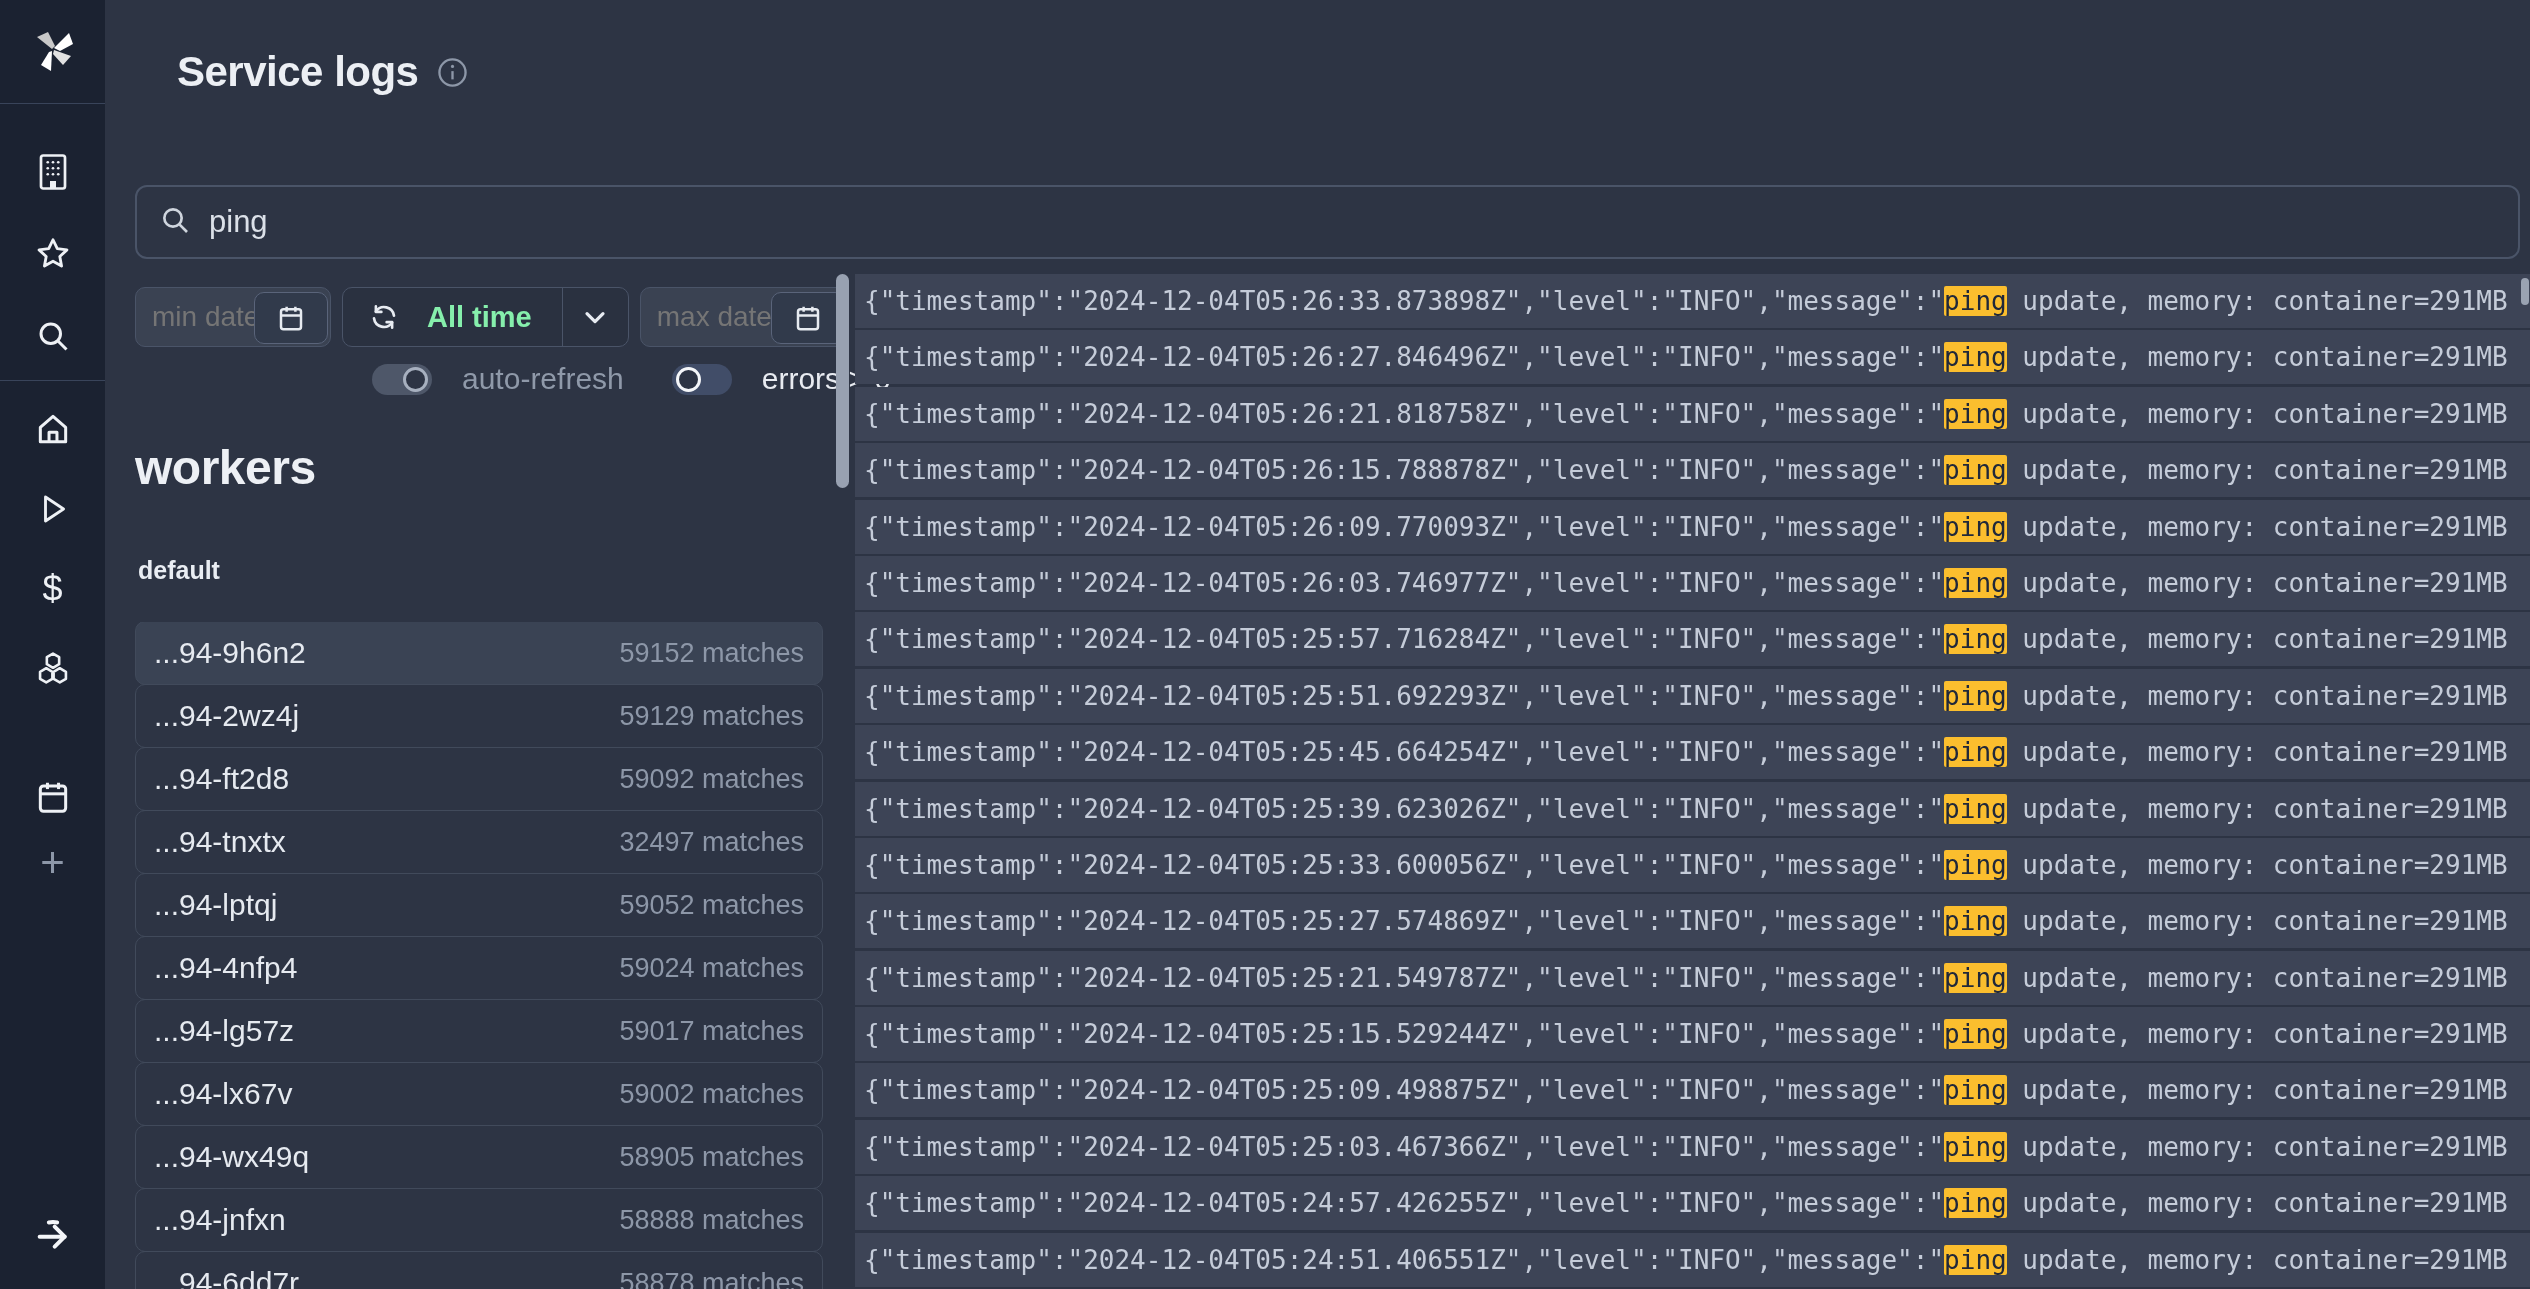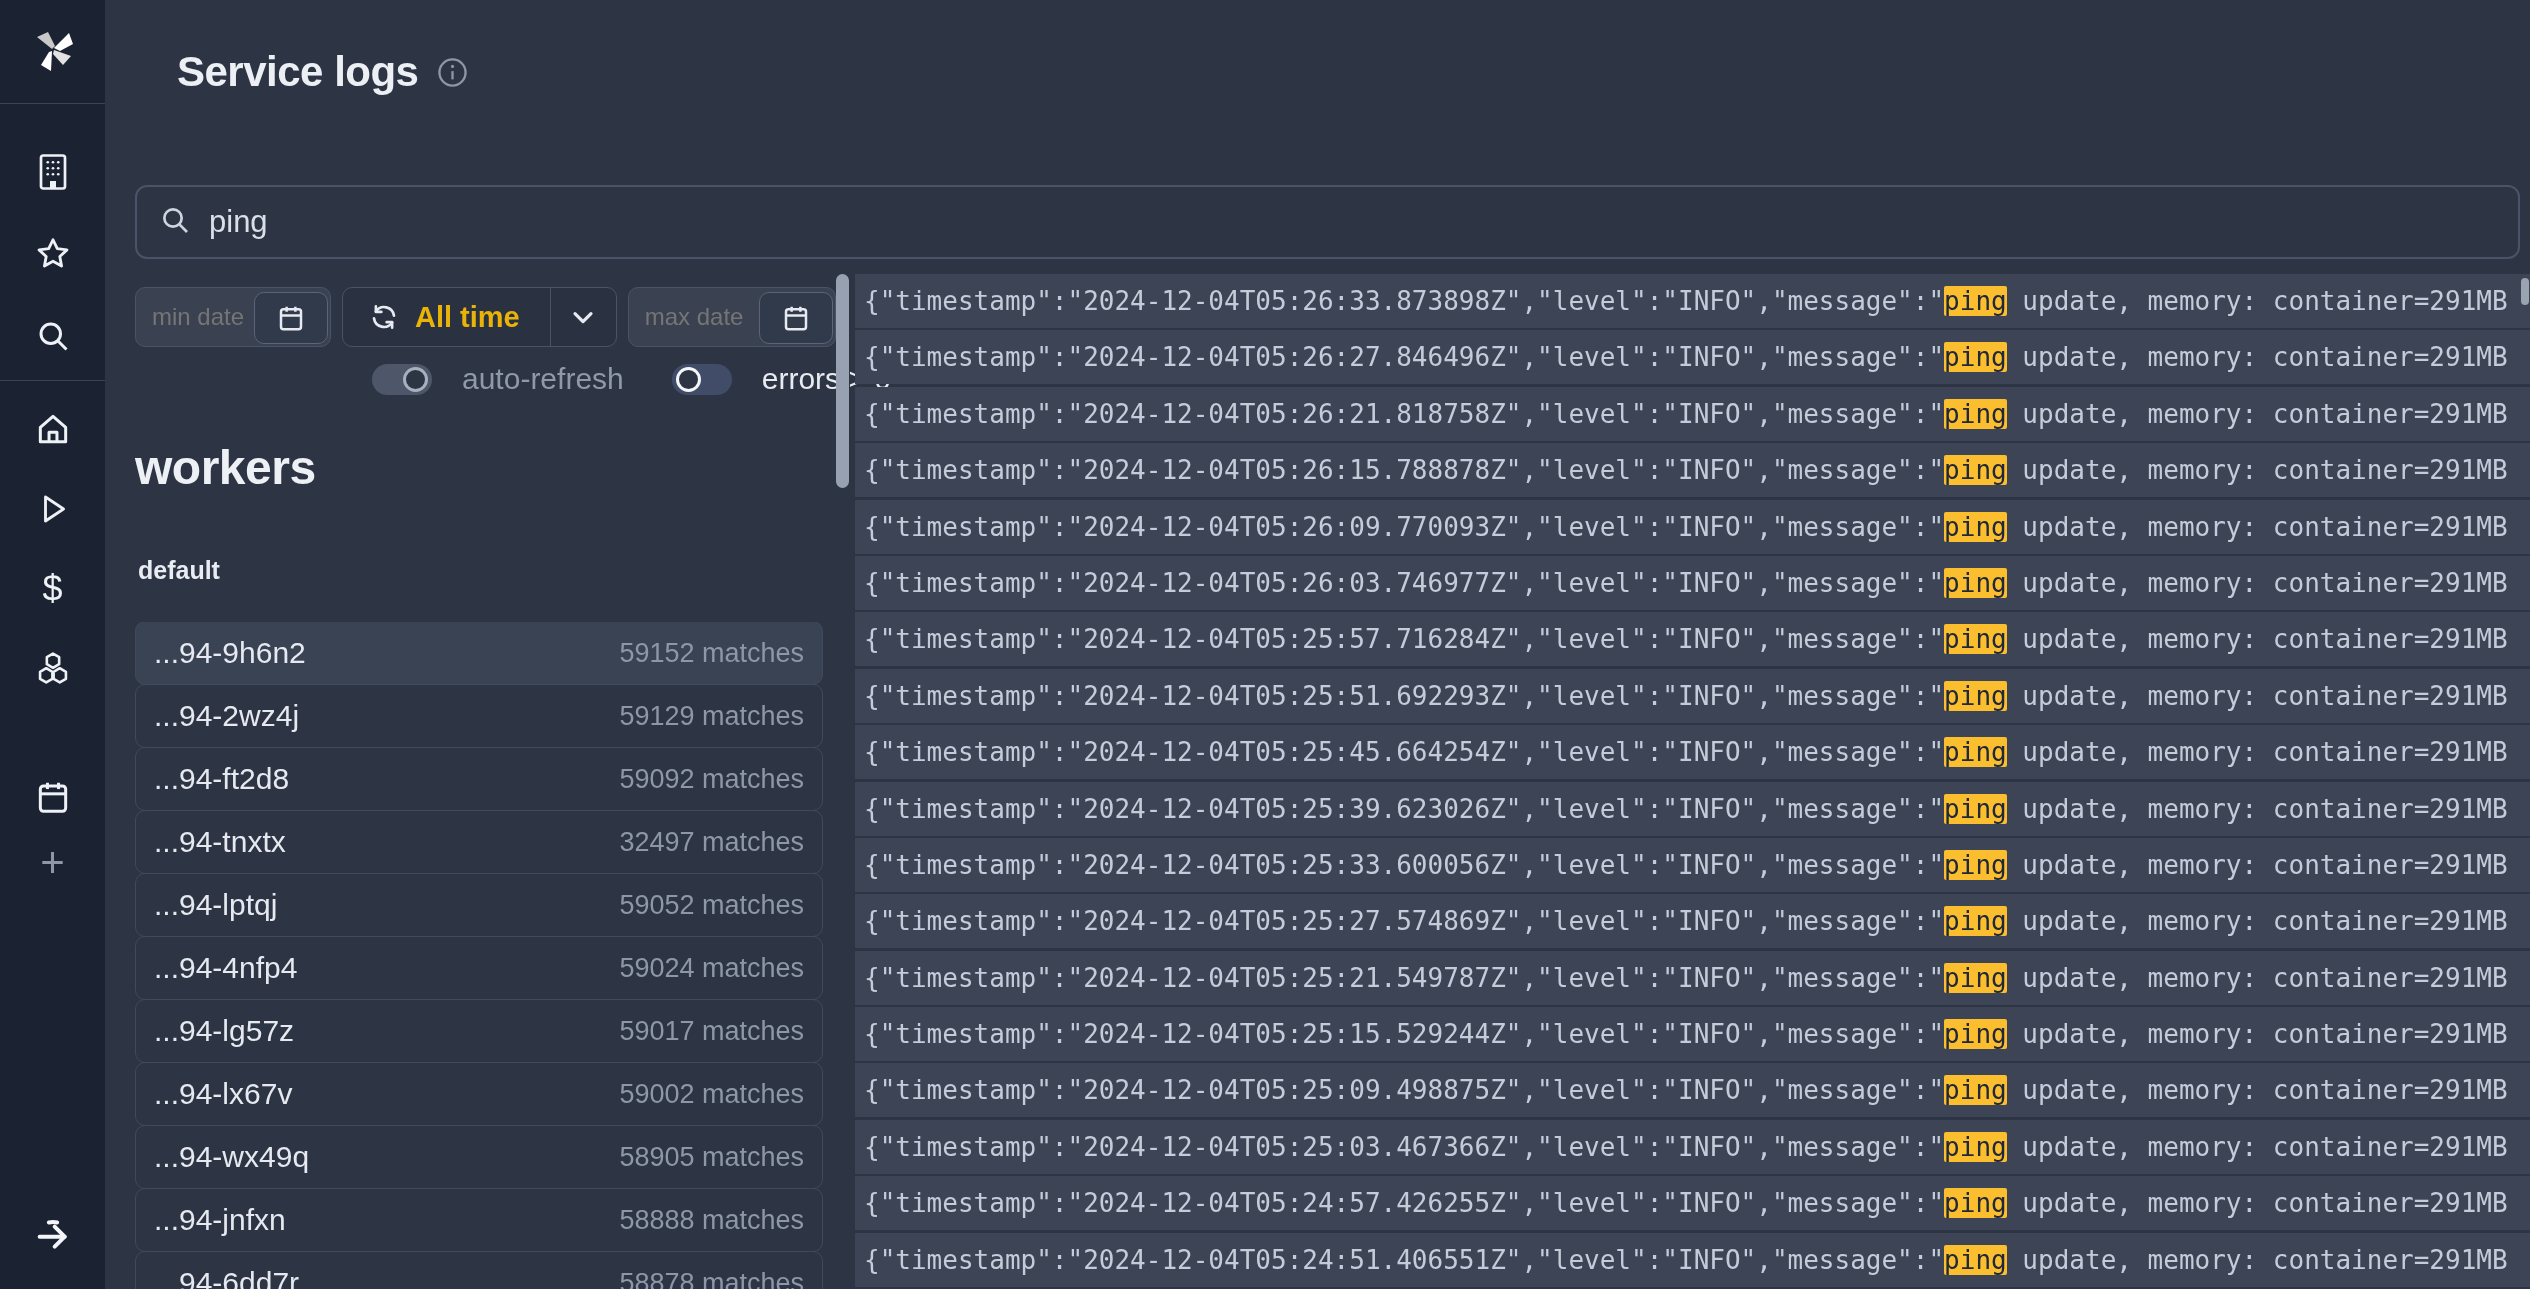--- a/index.html
+++ b/index.html
@@ -42,33 +42,33 @@
 
   
   .filter-row { position:absolute; left:135px; top:287px; height:60px; display:flex; gap:11px; }
   .date-pill {
     position:relative; width:196px; height:60px; background:#3a4252;
     border:1px solid #4a5468; border-radius:10px; display:flex; align-items:center;
     padding-left:16px; overflow:hidden;
   }
   .date-pill input {
     background:transparent; border:none; outline:none; width:120px;
-    font-size:24px; color:#c8cfdb; font-family:"Liberation Sans", sans-serif;
+    font-size:28px; color:#c8cfdb; font-family:"Liberation Sans", sans-serif;
   }
   .cal-btn {
     position:absolute; right:2px; top:4px; width:74px; height:52px;
     background:#313a4b; border:1px solid #5a647a; border-radius:10px;
     display:flex; align-items:center; justify-content:center; cursor:pointer;
   }
   .split-btn {
     height:60px; background:#2a3140; border:1px solid #4a5468; border-radius:10px;
     display:flex; align-items:stretch; overflow:hidden;
   }
   .split-main { display:flex; align-items:center; gap:16px; padding:0 30px 0 26px; cursor:pointer; }
-  .split-main span { font-size:29px; font-weight:700; color:#eab308; }
+  .split-main span { font-size:29px; font-weight:700; color:#86efac;margin-left:12px; }
   .split-arrow { width:66px; display:flex; align-items:center; justify-content:center;
     border-left:1px solid #4a5468; cursor:pointer; }
 
   
   .toggle-row { position:absolute; left:372px; top:362px; display:flex; align-items:center; gap:30px; }
   .toggle { width:60px; height:31px; border-radius:16px; position:relative; cursor:pointer; flex:none; }
   .toggle .knob { position:absolute; top:3px; width:25px; height:25px; border-radius:50%; background:#2d3444; }
   .tg-gray { background:#4e5769; }
   .tg-gray .knob { right:4px; border:3px solid #a7b0bf; }
   .tg-blue { background:#414d68; }

